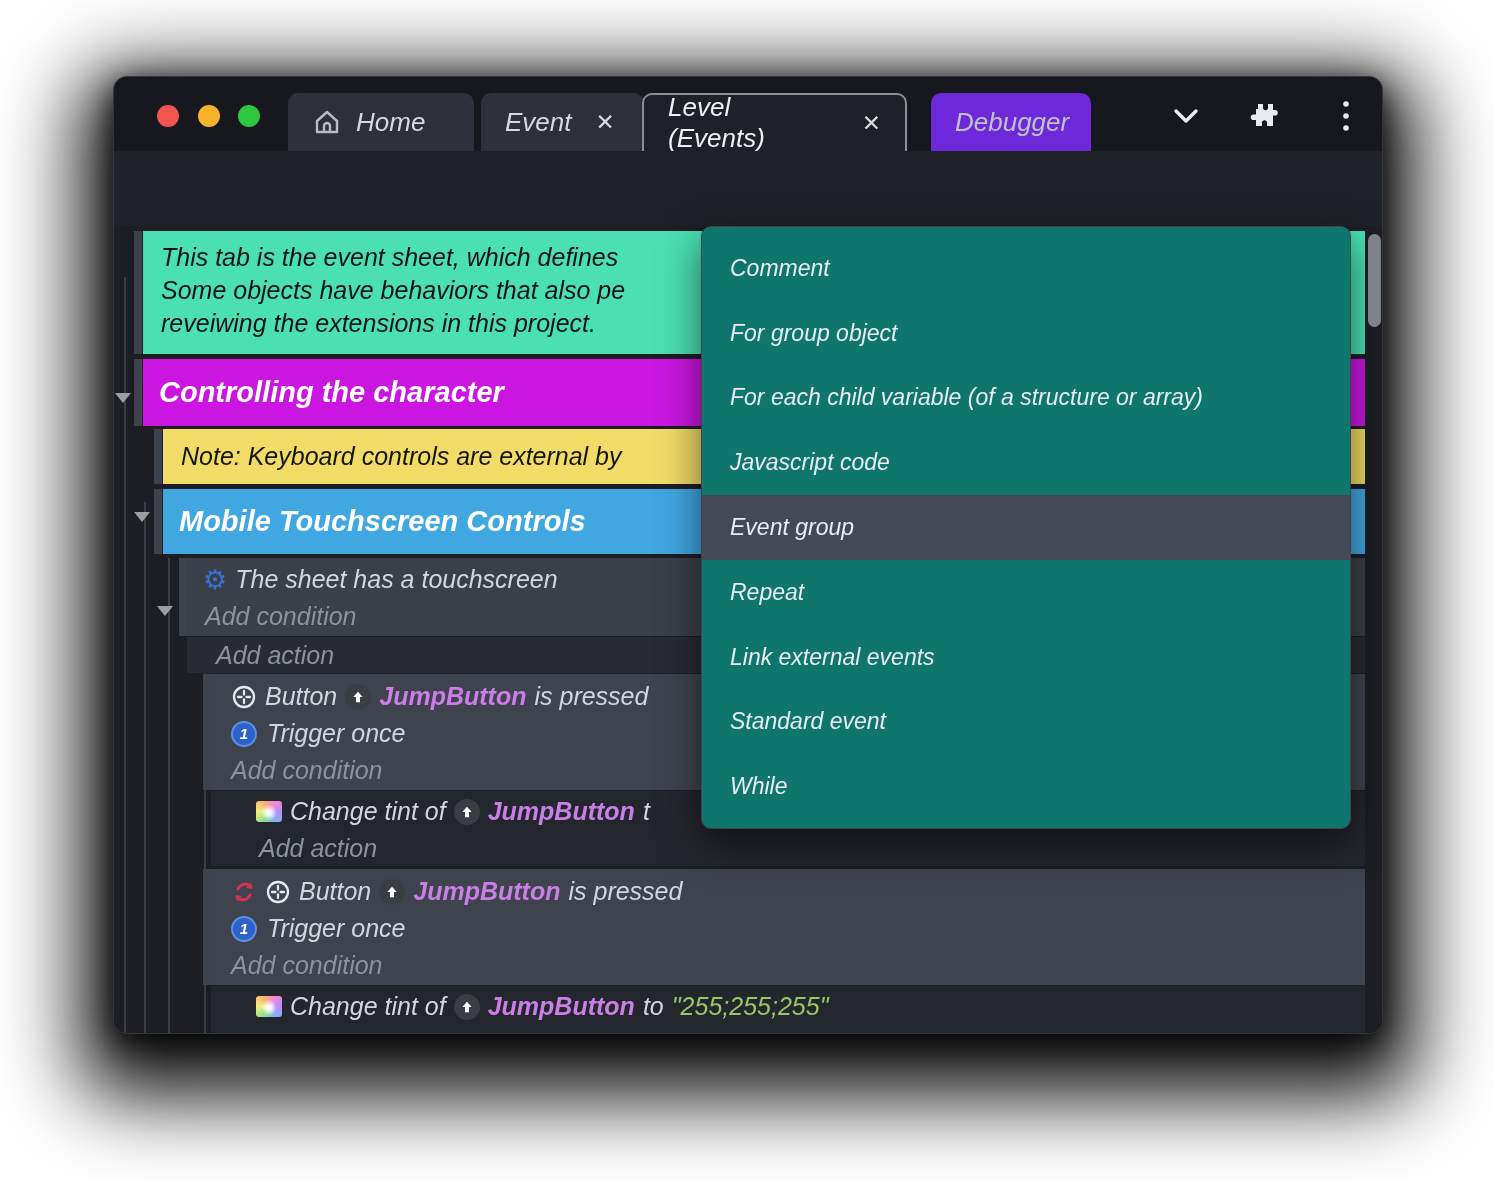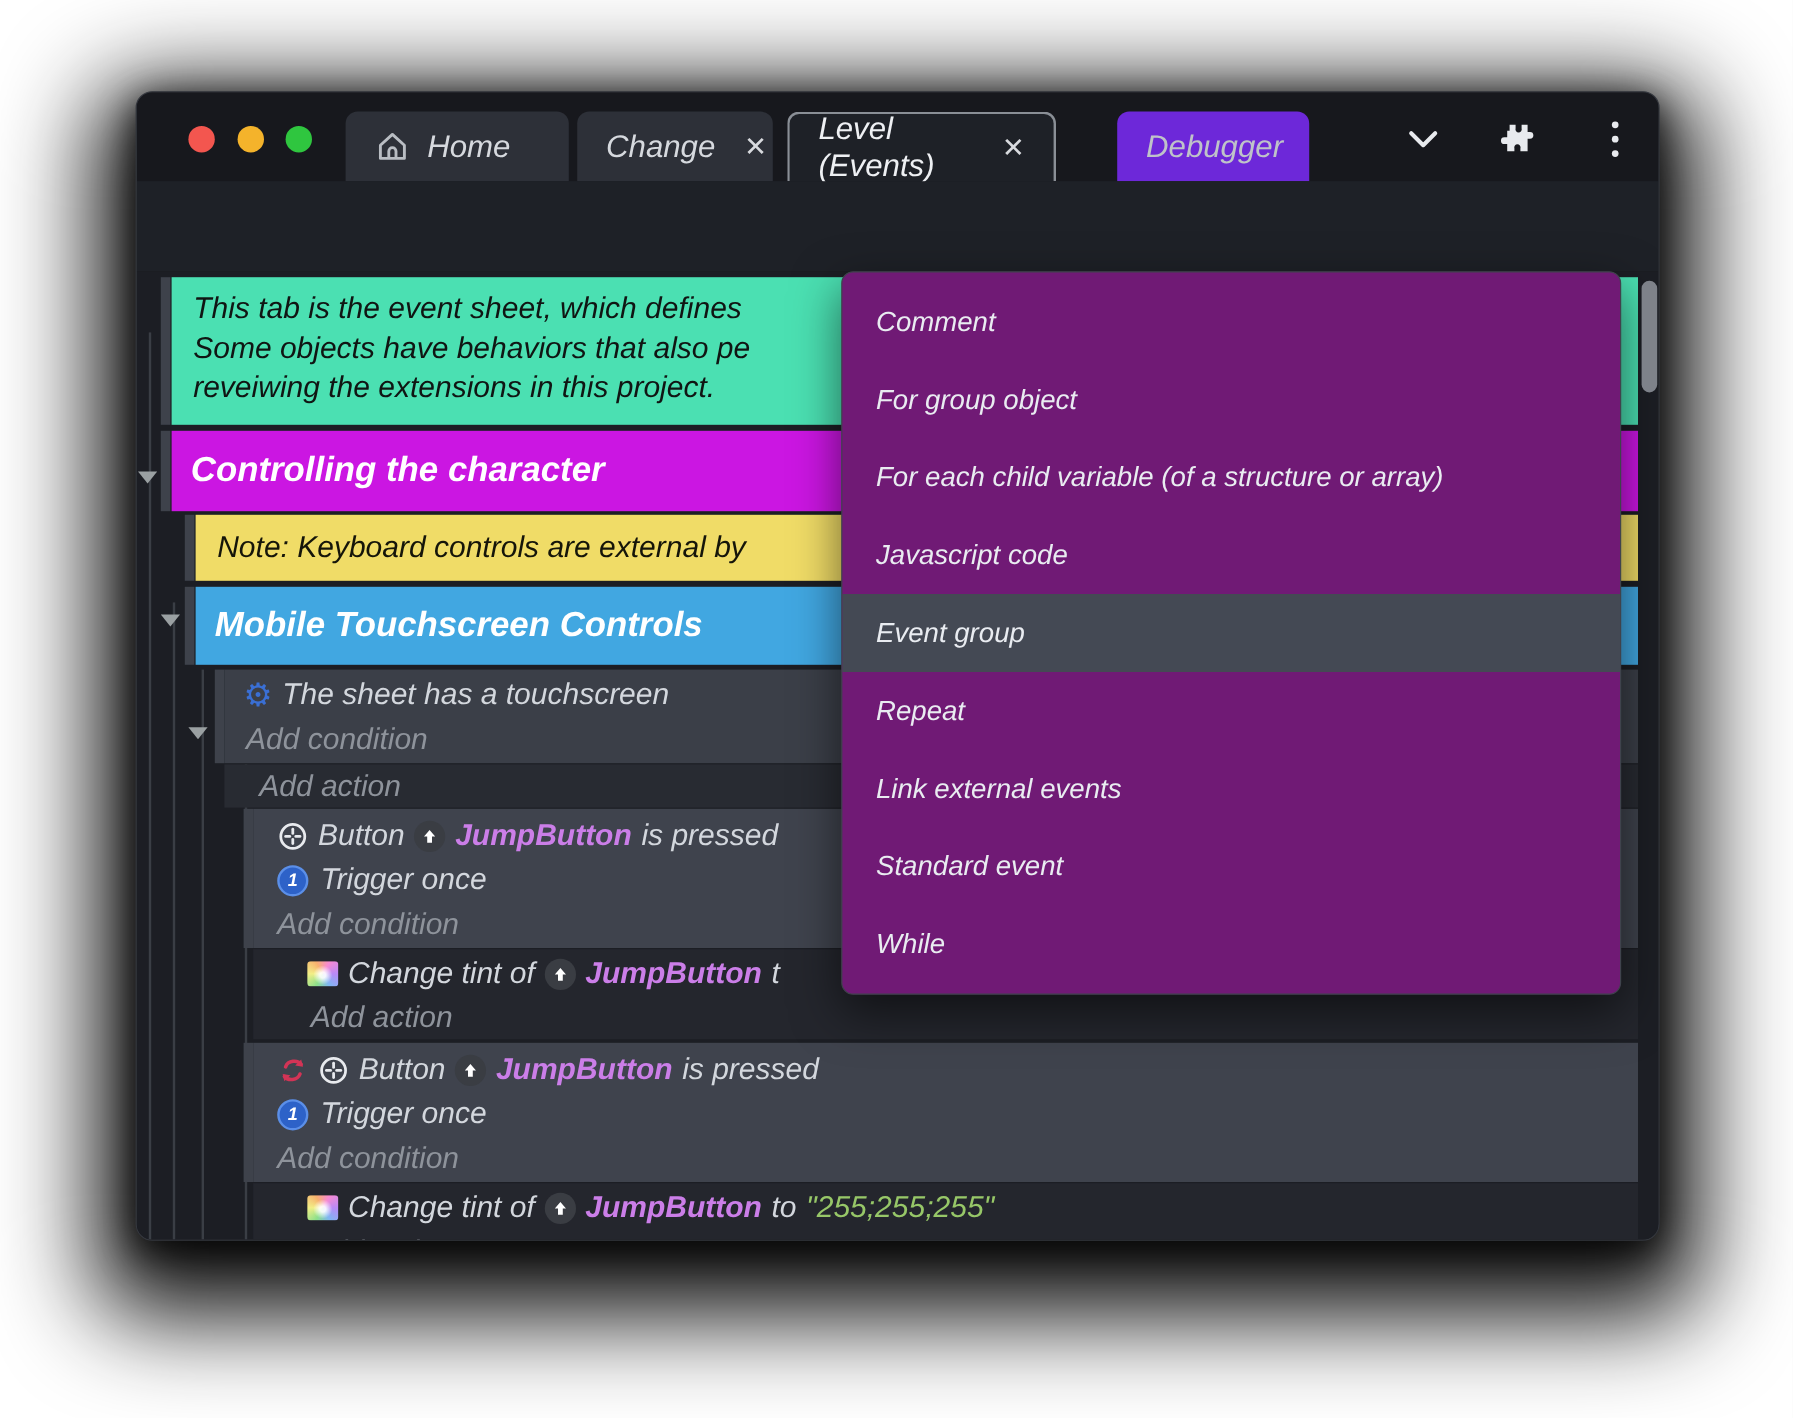--- a/index.html
+++ b/index.html
@@ -43,21 +43,21 @@
   .chip{display:inline-flex;width:26px;height:26px;border-radius:50%;background:#3a3d43;
         align-items:center;justify-content:center;flex:0 0 auto;}
   .once{display:inline-flex;width:22px;height:22px;border-radius:50%;background:#2d62c8;border:2px solid #5b8fe8;
         color:#fff;font-size:15px;font-weight:bold;align-items:center;justify-content:center;flex:0 0 auto;}
   .gear{color:#3a6fd4;font-size:27px;line-height:27px;font-family:"DejaVu Sans",sans-serif;}
   .tint{width:26px;height:21px;border-radius:3px;flex:0 0 auto;
         background:
           radial-gradient(circle at 50% 55%, rgba(255,255,255,.9) 0 14%, rgba(255,255,255,0) 46%),
           conic-gradient(from 210deg,#8de08a,#f2ef86,#f7b06e,#f78ad2,#b98af7,#7fb6f2,#8de08a);}
   
-  .menu{position:absolute;left:587px;top:149px;width:650px;height:603px;background:#701a75;border-radius:10px;
+  .menu{position:absolute;left:587px;top:149px;width:650px;height:603px;background:#0f766e;border-radius:10px;
         border:1px solid #3f434c;box-sizing:border-box;padding:9px 0;z-index:40;
         box-shadow:0 14px 40px rgba(0,0,0,0.55);}
   .mitem{height:64.8px;display:flex;align-items:center;padding-left:28px;font-size:23px;color:#e9ecf1;}
   .mitem.hl{background:#444954;}
   
   .thumb{position:absolute;left:1254px;top:157px;width:13px;height:93px;border-radius:7px;background:#7e828a;z-index:50;}
   svg{display:block;}
 </style>
 </head>
 <body>
@@ -74,25 +74,25 @@
         <span>
           <svg width="30" height="30" viewBox="0 0 30 30">
               <path d="M5 14 L15 5 L25 14 V25 H5 Z" fill="none" stroke="#b9bdc3" stroke-width="2.4" stroke-linejoin="round"></path>
               <path d="M12 25 v-6 a3 3 0 0 1 6 0 v6" fill="none" stroke="#b9bdc3" stroke-width="2.4"></path>
             </svg>
         </span>
         <span>Home</span>
       </div>
 
       <div class="tab" style="left:367px;width:163px;">
-        <span>Change</span>
+        <span>Event</span>
         <span class="x">✕</span>
       </div>
 
-      <div class="tab active" style="left:542px;width:224px;gap:23px;">
+      <div class="tab active" style="left:528px;width:265px;gap:23px;">
         <span>Level (Events)</span>
         <span class="x">✕</span>
       </div>
 
       <div class="tab dim" style="left:817px;width:160px;">
         <span>Debugger</span>
       </div>
 
       <div class="topicon" style="left:1054px;">
         <span>

